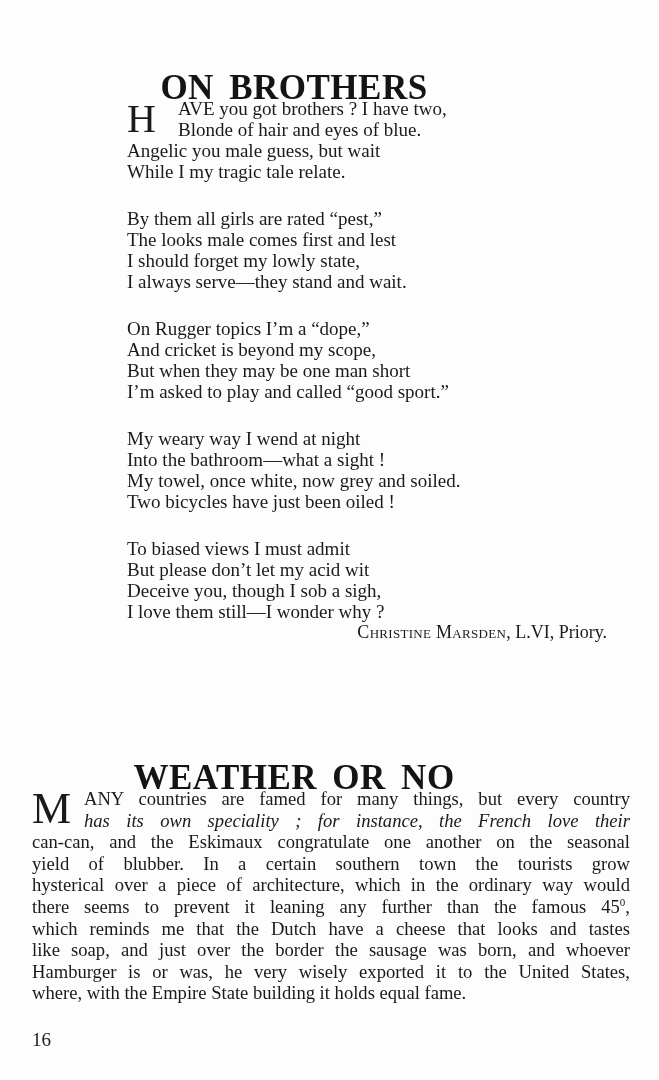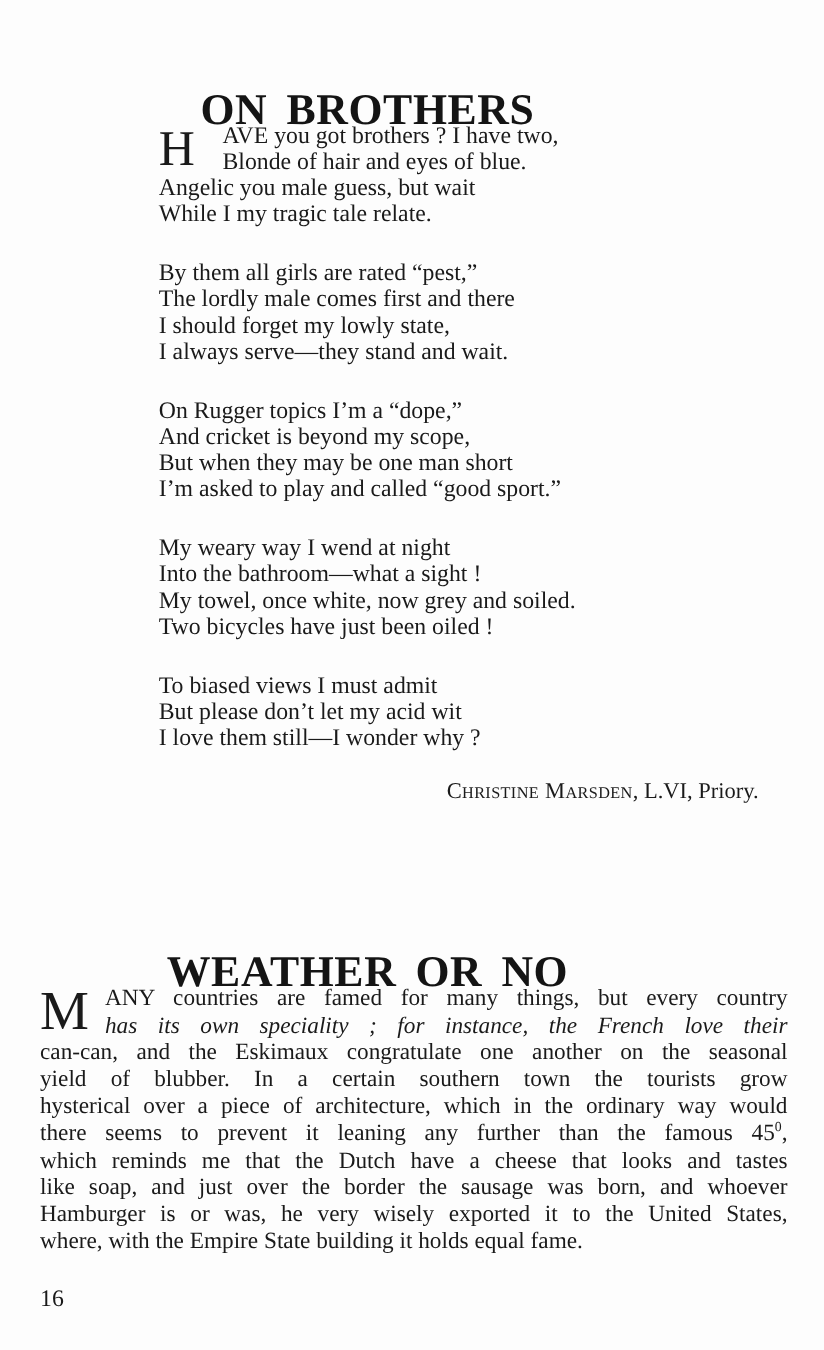--- a/index.html
+++ b/index.html
@@ -103,39 +103,40 @@
     <div class="dropcap-wrap">
       <span class="dropcap">H</span>
       <span class="line first-line-rest">AVE you got brothers ?   I have two,</span>
       <span class="line indent">Blonde of hair and eyes of blue.</span>
     </div>
     <span class="line">Angelic you male guess, but wait</span>
     <span class="line">While I my tragic tale relate.</span>
   </div>
   <div class="stanza">
     <span class="line">By them all girls are rated “pest,”</span>
-    <span class="line">The lordly male comes first and there</span>
+    <span class="line">The looks male comes first and lest</span>
     <span class="line">I should forget my lowly state,</span>
     <span class="line">I always serve—they stand and wait.</span>
   </div>
   <div class="stanza">
     <span class="line">On Rugger topics I’m a “dope,”</span>
     <span class="line">And cricket is beyond my scope,</span>
     <span class="line">But when they may be one man short</span>
     <span class="line">I’m asked to play and called “good sport.”</span>
   </div>
   <div class="stanza">
     <span class="line">My weary way I wend at night</span>
     <span class="line">Into the bathroom—what a sight !</span>
     <span class="line">My towel, once white, now grey and soiled.</span>
     <span class="line">Two bicycles have just been oiled !</span>
   </div>
   <div class="stanza">
     <span class="line">To biased views I must admit</span>
     <span class="line">But please don’t let my acid wit</span>
+    <span class="line">Deceive you, though I sob a sigh,</span>
     <span class="line">I love them still—I wonder why ?</span>
   </div>
 </div>
 
 <div class="signature">
   <span class="sc">Christine Marsden</span><span>, L.VI, Priory.</span>
 </div>
 
 <h1 class="title" id="title-weather">WEATHER OR NO</h1>
 

